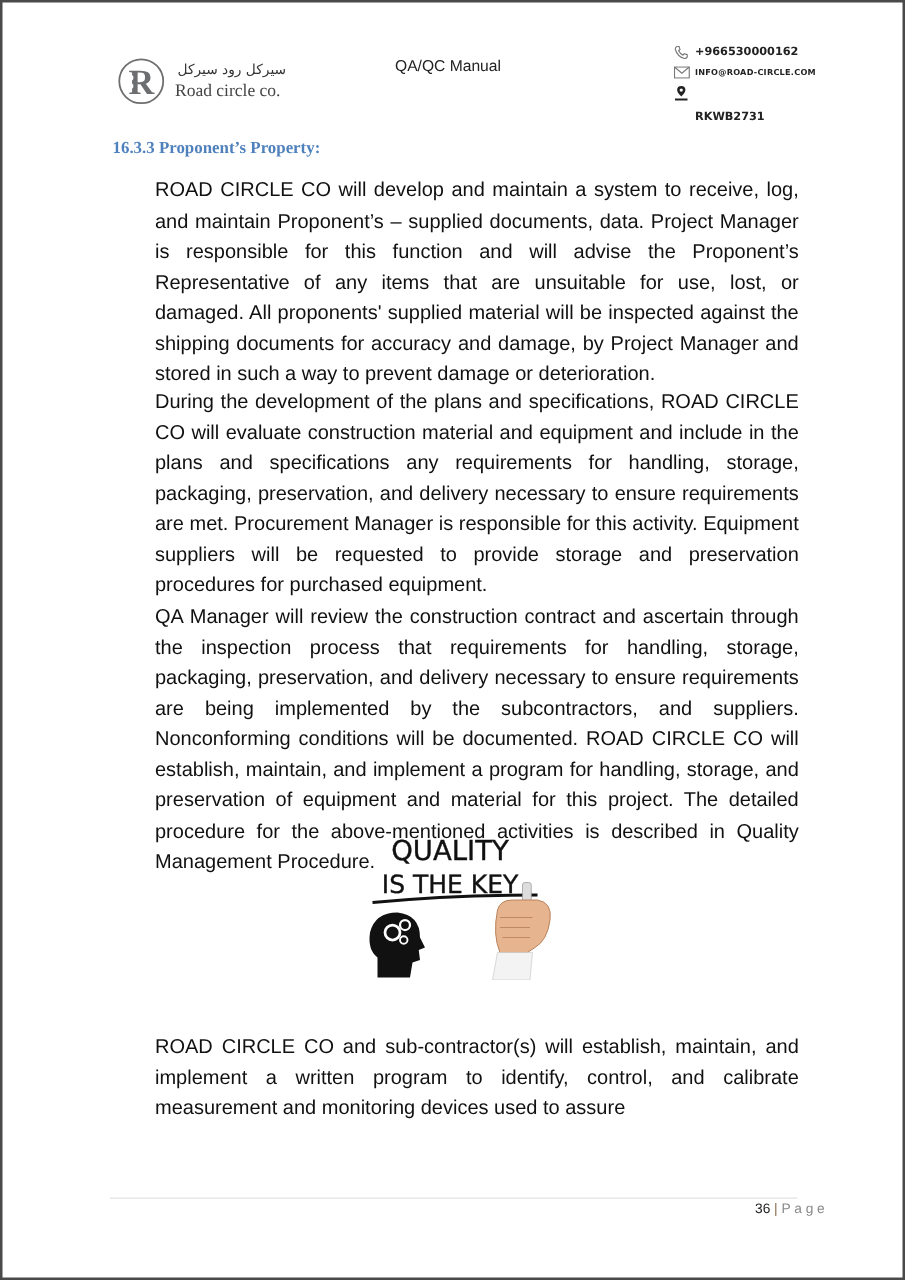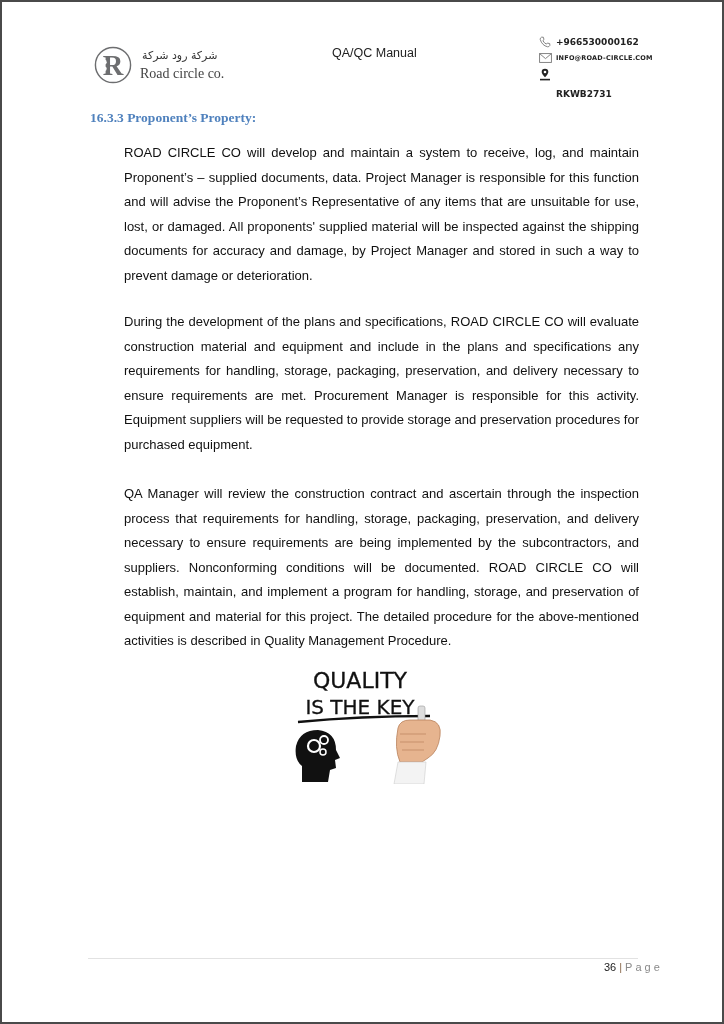--- a/index.html
+++ b/index.html
@@ -6,34 +6,34 @@
   body { width:724px; height:1024px; background:#ffffff; position:relative; overflow:hidden;
          font-family:"Liberation Sans", sans-serif; }
   .page { position:absolute; left:0; top:0; width:720px; height:1020px;
           border:2px solid #4a4a4a; border-right-width:2px; background:#fff; }
   .header { position:absolute; left:0; top:0; width:100%; height:95px; }
   .logo { position:absolute; left:92px; top:44px; width:38px; height:38px; }
   .logo-ar { position:absolute; left:140px; top:47px; font-size:11px; color:#333;
              font-family:"DejaVu Sans", sans-serif; direction:rtl; }
   .logo-en { position:absolute; left:138px; top:64px; font-size:14px; color:#444;
              font-family:"Liberation Serif", serif; }
-  .doc-title { position:absolute; left:330px; top:44px; font-size:12.5px; color:#222; }
+  .doc-title { position:absolute; left:314px; top:44px; font-size:12.5px; color:#222; }
   .contact { position:absolute; left:536px; top:32px; }
   .contact-row { display:flex; align-items:center; height:16px; }
   .contact-row .ic { width:14px; height:12px; margin-right:4px; display:inline-flex; align-items:center; justify-content:center; }
   .contact-row .txt { font-family:"DejaVu Sans", sans-serif; font-weight:bold; color:#222;text-align:right; }
   .t-phone { font-size:9px; }
   .t-email { font-size:6.5px; letter-spacing:0.2px; }
   .t-code { font-size:9px;margin-top:40px; }
 
   .h3 { position:absolute; left:88px; font-family:"Liberation Serif", serif; font-weight:bold;
         color:#4f81bd; font-size:13.5px; }
   .h2 { position:absolute; left:88px; font-family:"Liberation Serif", serif; font-weight:bold;
         color:#4f81bd; font-size:17px; }
-  .para { position:absolute; left:122px; width:515px; font-size:13px; line-height:24.5px;
+  .para { position:absolute; left:122px; width:515px; font-size:16px; line-height:24.5px;
           color:#111; text-align:justify; }
 
   .img-quality { position:absolute; left:288px; top:660px; width:160px; height:122px; }
 
   .footer-line { position:absolute; left:86px; top:956px; width:550px; height:1px; background:#e2e2e2; }
   .page-num { position:absolute; left:602px; top:959px; font-size:11px; color:#222; }
   .page-num .sep { color:#8b6b4e; margin:0 3px; }
   .page-num .pg { color:#8a8a8a; letter-spacing:3px; }
 </style>
 </head>
@@ -41,21 +41,21 @@
 
 <div class="page">
 
   <div class="header">
     <svg class="logo" viewBox="0 0 40 40">
       <circle cx="20" cy="20" r="18.5" fill="none" stroke="#6d6e70" stroke-width="1.5"></circle>
       <text x="20" y="31" text-anchor="middle" font-family="Liberation Serif, serif" font-size="30" font-weight="bold" fill="#6d6e70">R</text>
       <circle cx="11" cy="17" r="2.4" fill="#ffffff"></circle>
       <circle cx="11" cy="24" r="2.4" fill="#ffffff"></circle>
     </svg>
-    <div class="logo-ar">شركة رود شركة</div>
+    <div class="logo-ar">سيركل رود سيركل</div>
     <div class="logo-en">Road circle co.</div>
 
     <div class="doc-title">QA/QC Manual</div>
 
     <div class="contact">
       <div class="contact-row">
         <span class="ic">
           <svg width="12" height="12" viewBox="0 0 12 12">
               <path d="M2.5 1.2 L4.3 1.2 L5 3.6 L3.9 4.6 Q5 7 7.4 8.1 L8.4 7 L10.8 7.7 L10.8 9.5 Q10 11 8.6 10.8 Q3 9.5 1.2 3.4 Q1 2 2.5 1.2 Z" fill="none" stroke="#777" stroke-width="0.9"></path>
             </svg>
@@ -101,19 +101,20 @@
       <circle cx="33" cy="90" r="3" fill="none" stroke="#fff" stroke-width="1.5"></circle>
     </g>
     <g>
       <rect x="128" y="44" width="7" height="20" rx="2" fill="#ddd" stroke="#999" stroke-width="0.6"></rect>
       <path d="M108 66 Q110 58 120 58 L140 58 Q152 60 150 74 Q148 90 138 96 L132 100 L110 100 Q104 86 108 66 Z" fill="#e6b48f" stroke="#b9825c" stroke-width="0.8"></path>
       <path d="M110 72 L136 72 M110 80 L134 80 M112 88 L134 88" stroke="#b9825c" stroke-width="0.7"></path>
       <path d="M108 100 L136 100 L134 122 L104 122 Z" fill="#f3f3f3" stroke="#ccc" stroke-width="0.6"></path>
     </g>
   </svg>
 
+  <div class="para" style="top:824px;">ROAD CIRCLE CO and sub-contractor(s) will establish, maintain, and implement a written program to identify, control, and calibrate measurement and monitoring devices used to assure</div>
 
   <div class="footer-line"></div>
   <div class="page-num">
     <span>36</span><span class="sep">|</span><span class="pg">Page</span>
   </div>
 
 </div>
 
 </body></html>

